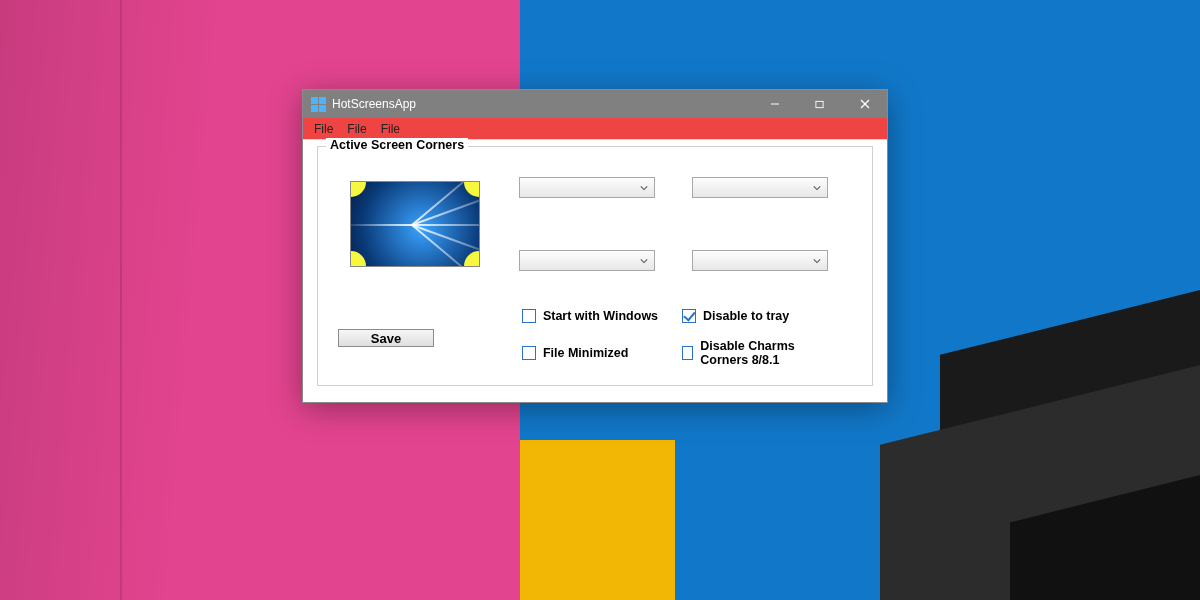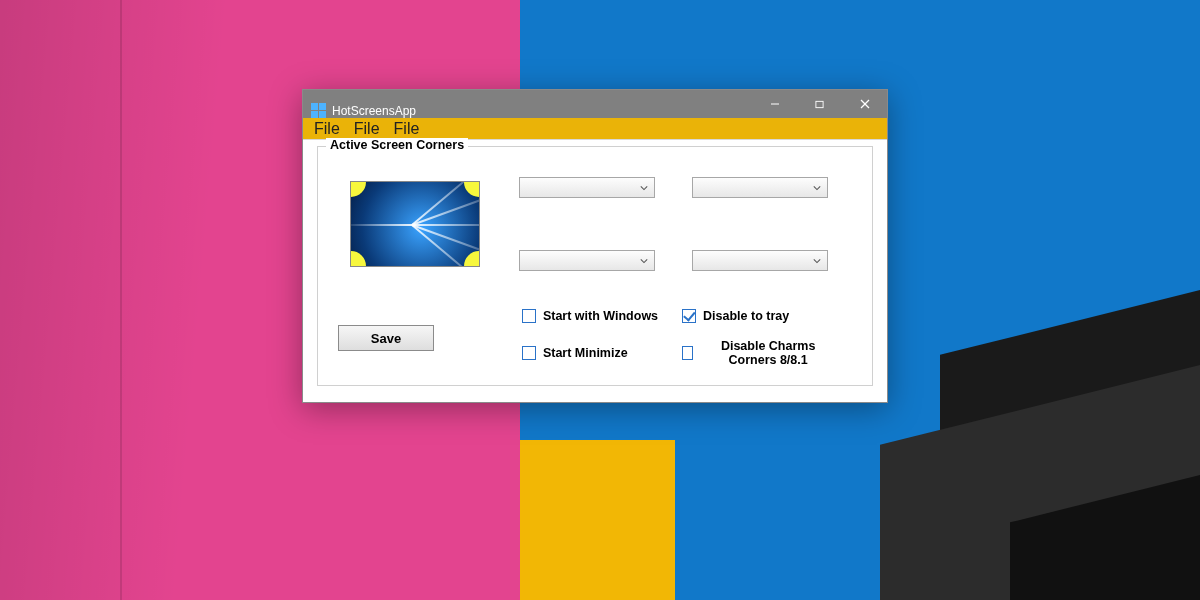--- a/index.html
+++ b/index.html
@@ -11,50 +11,50 @@
   .wall .pink::after{content:"";position:absolute;inset:0;background:linear-gradient(95deg,rgba(0,0,0,0.12) 0%,rgba(0,0,0,0) 40%);}
   .wall .blue { position:absolute; left:520px; top:0; right:0; height:600px; background:#1178c9; }
   .wall .yellow { position:absolute; left:520px; bottom:0; width:155px; height:160px; background:#f2b705; }
   .wall .roof1 { position:absolute; right:0; top:290px; width:260px; height:80px; background:#1a1a1a; transform:skewY(-14deg); transform-origin:right top;}
   .wall .roof2 { position:absolute; right:0; top:365px; width:320px; height:300px; background:#2c2c2c; transform:skewY(-14deg); transform-origin:right top;}
   .wall .roof3 { position:absolute; right:0; top:475px; width:190px; height:300px; background:#111; transform:skewY(-14deg); transform-origin:right top;}
   .wall .crack { position:absolute; left:120px; top:0; width:2px; height:600px; background:rgba(0,0,0,0.12);}
   
   
   .win { position:absolute; left:302px; top:89px; width:586px; background:#fff; border:1px solid #8a8a8a; box-shadow:0 6px 30px rgba(0,0,0,0.35);}
-  .titlebar { height:28px; background:#808080; color:#fff; display:flex; align-items:flex-end; font-size:12px; }
+  .titlebar { height:28px; background:#808080; color:#fff; display:flex; align-items:center; font-size:12px; }
   .titlebar .icon { width:16px; height:16px; margin:0 6px 0 7px; display:flex; flex-wrap:wrap;}
   .titlebar .icon span{width:7px;height:7px;background:#4db3ff;margin:0.5px;}
   .titlebar .ttl { flex:1; }
   .winbtn { width:45px; height:28px; display:flex; align-items:center; justify-content:center; color:#fff;}
   .winbtn svg { width:10px; height:10px; }
   .winbtn.max svg { width:9px; height:9px; }
   
-  .menubar { height:22px; background:#eab308; border-bottom:1px solid #d8d8d8; display:flex; align-items:center; font-size:16px; padding:0 4px; color:#222;}
+  .menubar { height:22px; background:#ef4444; border-bottom:1px solid #d8d8d8; display:flex; align-items:center; font-size:12px; padding:0 4px; color:#222;}
   .menuitem { padding:2px 7px; }
   
   .client { padding:6px 14px 16px 14px; }
   .group { border:1px solid #d0d0d0; position:relative; padding:24px 34px 18px 18px;}
   .group-title { position:absolute; top:-9px; left:8px; background:#fff; padding:0 4px; font-size:12.5px; font-weight:600;}
   
   .corners { display:grid; grid-template-columns:1fr auto 1fr; grid-template-rows:auto auto; column-gap:28px; row-gap:52px; align-items:center; justify-items:center; padding:6px 2px 10px 2px;}
   .combo { width:136px; height:21px; border:1px solid #a7a7a7; background:linear-gradient(#fdfdfd,#e7e7e7); display:flex; align-items:center; justify-content:flex-end; padding-right:6px;}
   .combo .chev { width:8px; height:8px; }
   
   .preview { grid-row:1 / span 2; width:130px; height:86px; position:relative; background:radial-gradient(circle at 55% 55%, #3aa3ff 0%, #0a3a78 70%, #041d45 100%); border:1px solid #888; overflow:hidden;}
   .preview .ray { position:absolute; left:48%; top:50%; width:100px; height:2px; background:linear-gradient(90deg,rgba(255,255,255,0.9),rgba(255,255,255,0)); transform-origin:left center;}
   .preview .hot { position:absolute; width:30px; height:30px; background:#f7f73d; border-radius:50%; }
   .preview .hot.tl{left:-15px;top:-15px;} .preview .hot.tr{right:-15px;top:-15px;}
   .preview .hot.bl{left:-15px;bottom:-15px;} .preview .hot.br{right:-15px;bottom:-15px;}
   
-  .opts { display:grid; grid-template-columns:1fr auto 1fr; column-gap:24px; row-gap:16px; align-items:center; margin-top:28px; padding:0 2px;text-align:center;}
+  .opts { display:grid; grid-template-columns:1fr auto 1fr; column-gap:24px; row-gap:16px; align-items:center; margin-top:28px; padding:0 2px;}
   .chk { display:flex; align-items:center; gap:7px; font-size:12.5px; font-weight:600;}
   .chkbox { width:14px; height:14px; border:1px solid #2a72c8; background:#fff; display:flex; align-items:center; justify-content:center;}
   .chkbox.checked::after{content:"";width:9px;height:5px;border-left:2px solid #2a72c8;border-bottom:2px solid #2a72c8;transform:rotate(-50deg) translate(1px,-1px);}
-  .savebtn { width:96px; height:26px; border:1px solid #8b8b8b; background:linear-gradient(#f6f6f6,#dedede); font-size:13px; font-weight:600; display:flex;align-items:center;justify-content:center; grid-row:1 / span 2; align-self:center;}
+  .savebtn { width:96px; height:18px; border:1px solid #8b8b8b; background:linear-gradient(#f6f6f6,#dedede); font-size:13px; font-weight:600; display:flex;align-items:center;justify-content:center; grid-row:1 / span 2; align-self:center;}
   .right { justify-self:start; }
   .left { justify-self:start; padding-left:6px;}
 </style>
 </head>
 <body>
 
 <div class="wall">
   <div class="pink"></div>
     <div class="crack"></div>
   <div class="blue"></div>
@@ -154,21 +154,21 @@
           <span>Save</span>
         </div>
 
         <div class="chk right">
           <div class="chkbox checked"></div>
           <span>Disable to tray</span>
         </div>
 
         <div class="chk left">
           <div class="chkbox"></div>
-          <span>Start Minimize</span>
+          <span>File Minimized</span>
         </div>
 
         <div class="chk right">
           <div class="chkbox"></div>
           <span>Disable Charms Corners 8/8.1</span>
         </div>
       </div>
     </div>
   </div>
 </div>

